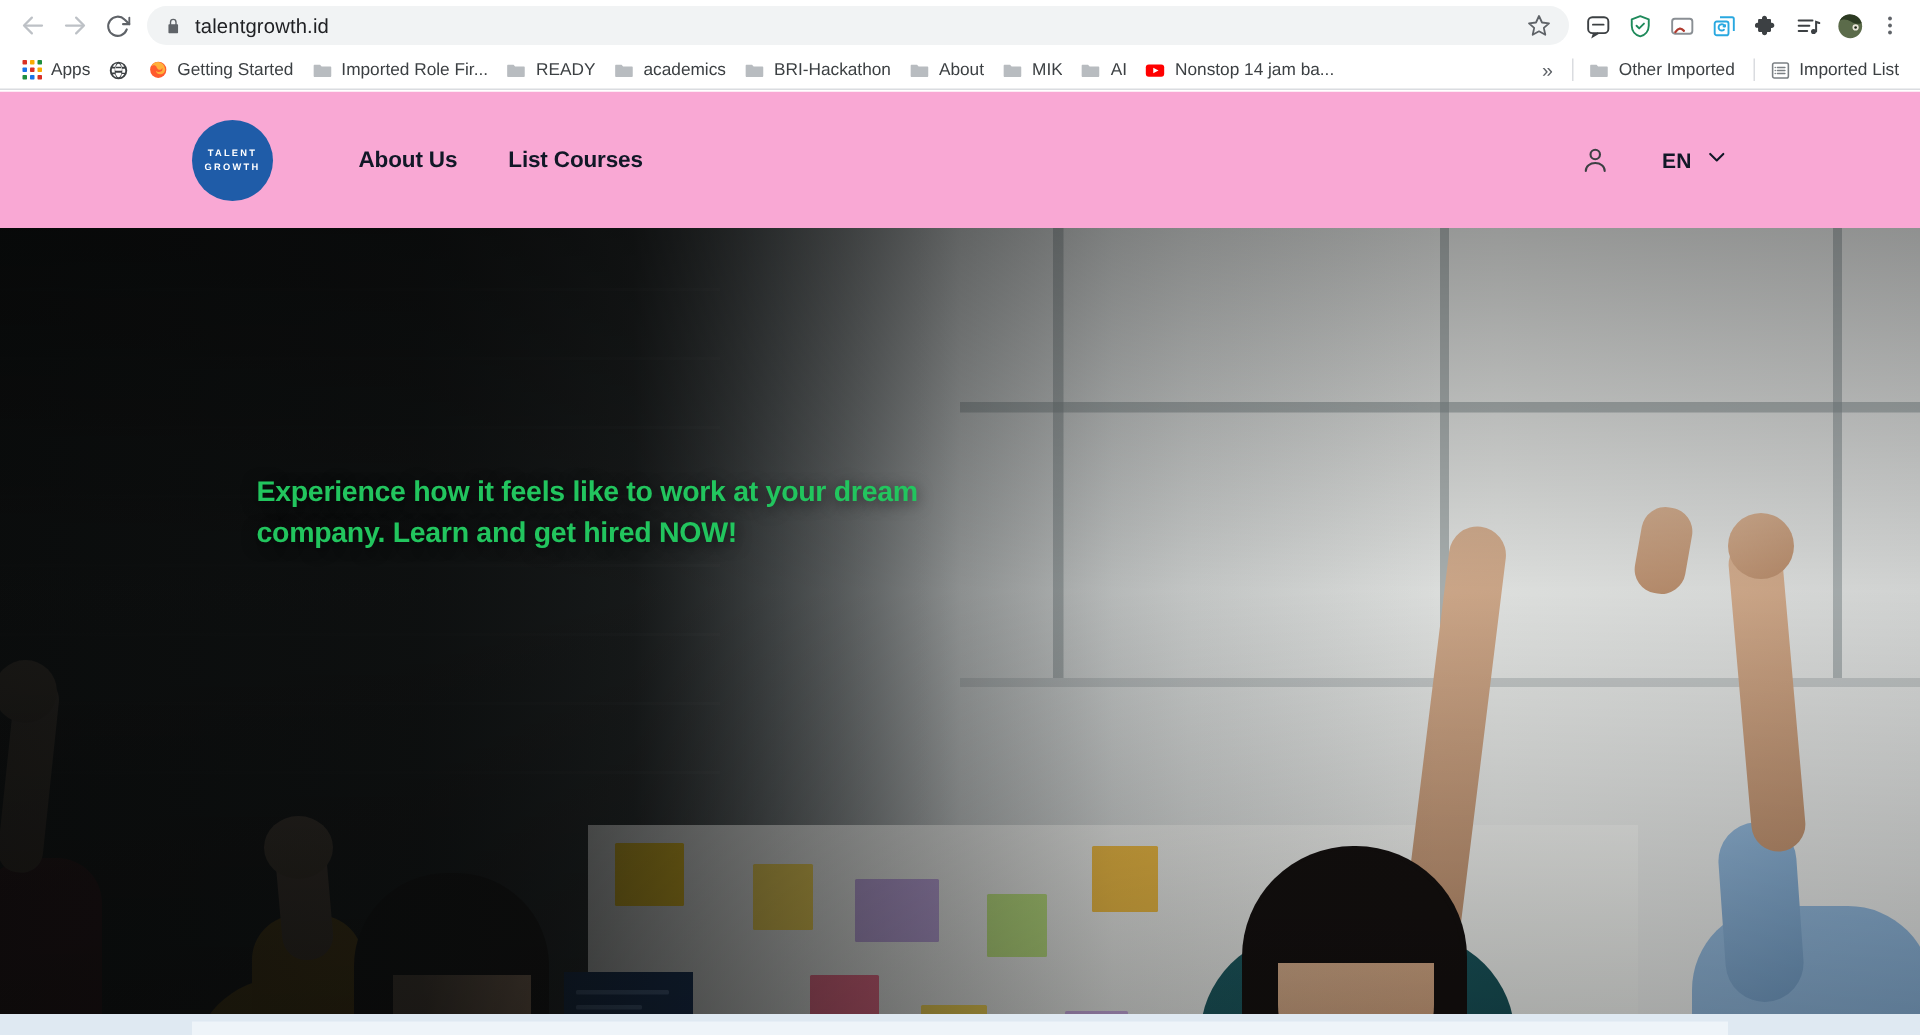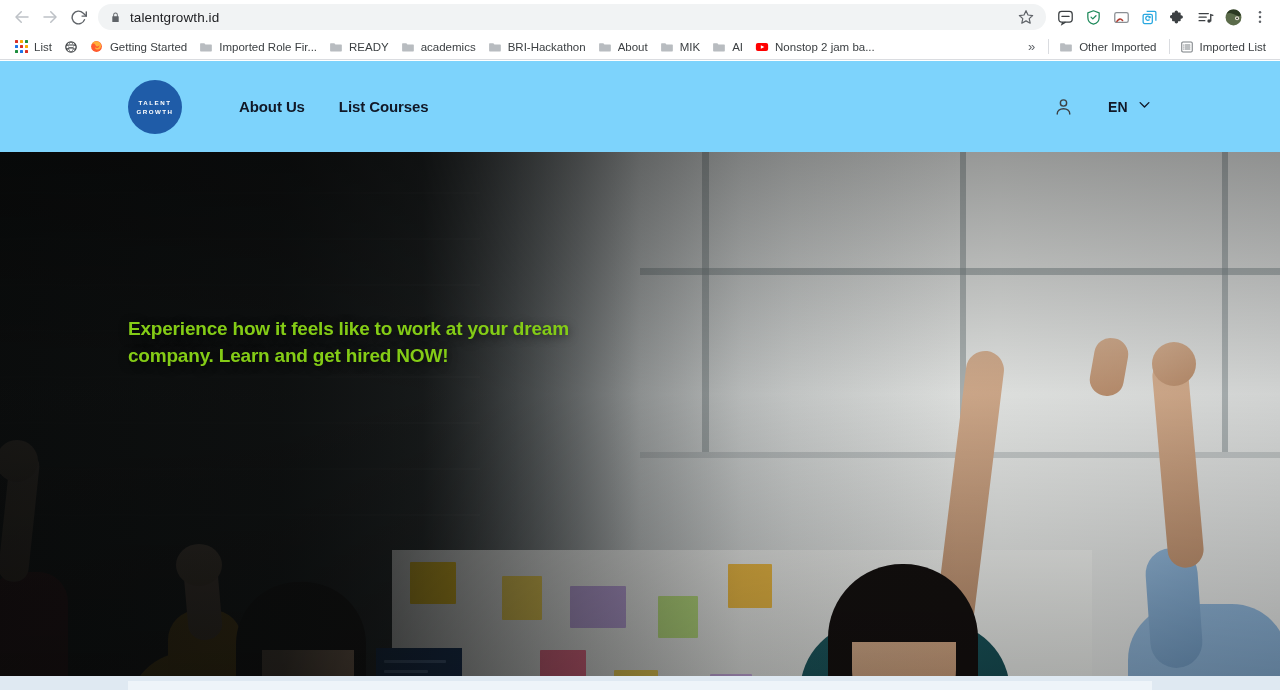--- a/index.html
+++ b/index.html
@@ -94,21 +94,21 @@
   
   .viewport {
     position: absolute; top: 61px; left: 0;
     width: 1280px; height: 629px;
     overflow: hidden; background: #fff;
   }
 
   
   .site-header {
     height: 91px; width: 100%;
-    background: #7dd3fc;
+    background: #f9a8d4;
     display: flex; align-items: center;
     padding: 0 128px 0 128px;
   }
   .logo {
     width: 54px; height: 54px; border-radius: 50%;
     background: #1f5ca8;
     display: flex; flex-direction: column;
     align-items: center; justify-content: center;
     color: #fff; flex: 0 0 auto;
   }
@@ -190,23 +190,24 @@
     position: absolute; left: 128px; top: 126px;
     width: 640px; z-index: 5;
   }
   .hero-title {
     font-size: 58px; font-weight: 700; color: #ffffff;
     letter-spacing: -1.2px; line-height: 1.05;
     text-shadow: 0 2px 14px rgba(0,0,0,.55);
   }
   .hero-sub {
     margin-top: 38px;
-    font-size: 19px; font-weight: 700; color: #84cc16;
+    font-size: 19px; font-weight: 700; color: #22c55e;
     line-height: 1.42; max-width: 520px; letter-spacing: -.2px;
     text-shadow: 0 2px 10px rgba(0,0,0,.6);
+    margin-left: 43px;
   }
   .cta {
     margin-top: 34px;
     display: inline-block;
     background: #8b35f5;
     color: #ffffff;
     font-size: 17px; font-weight: 700; letter-spacing: -.1px;
     padding: 16px 29px;
     border: none; border-radius: 9px;
     cursor: pointer;
@@ -338,21 +339,21 @@
             <i></i>
             <i></i>
             <i></i>
             <i></i>
             <i></i>
             <i></i>
             <i></i>
             <i></i>
           </span>
       </span>
-      <span class="bm-label">List</span>
+      <span class="bm-label">Apps</span>
     </div>
 
     <div class="bm">
       <span class="bm-ico">
         <svg width="14" height="14" viewBox="0 0 24 24" fill="#3c4043">
             <path d="M12 2a10 10 0 1 0 0 20 10 10 0 0 0 0-20zm0 2.2c1.5 0 2.9 2.2 3.4 5.3H8.6C9.1 6.4 10.5 4.2 12 4.2zM4.3 12c0-.8.1-1.6.3-2.3h3.2a21 21 0 0 0 0 4.6H4.6A8 8 0 0 1 4.3 12zm1 4.3h2.9c.4 1.7 1 3.1 1.7 4a7.9 7.9 0 0 1-4.6-4zM8.2 7.7H5.3a7.9 7.9 0 0 1 4.6-4c-.7.9-1.3 2.3-1.7 4zM12 19.8c-1.5 0-2.9-2.2-3.4-5.3h6.8c-.5 3.1-1.9 5.3-3.4 5.3zm3.7-7.5H8.3a18 18 0 0 1 0-4.6h7.4a18 18 0 0 1 0 4.6zm-1.6 7.8c.7-.9 1.3-2.3 1.7-4h2.9a7.9 7.9 0 0 1-4.6 4zm2.1-5.6a21 21 0 0 0 0-4.6h3.2a8 8 0 0 1 0 4.6h-3.2zm-.4-6.8c-.4-1.7-1-3.1-1.7-4a7.9 7.9 0 0 1 4.6 4h-2.9z"></path>
           </svg>
       </span>
     </div>
 
@@ -429,21 +430,21 @@
       <span class="bm-label">AI</span>
     </div>
 
     <div class="bm">
       <span class="bm-ico">
         <svg width="14" height="14" viewBox="0 0 24 24">
             <rect x="1.5" y="5" width="21" height="14" rx="3.4" fill="#ff0000"></rect>
             <polygon points="10,8.8 16,12 10,15.2" fill="#ffffff"></polygon>
           </svg>
       </span>
-      <span class="bm-label">Nonstop 2 jam ba...</span>
+      <span class="bm-label">Nonstop 14 jam ba...</span>
     </div>
 
     <span class="bm-overflow">»</span>
     <span class="bm-sep"></span>
 
     <div class="bm">
       <span class="bm-ico">
         <svg width="14" height="14" viewBox="0 0 24 24" fill="#b8bcc0">
             <path d="M3 5.5h6.2l1.8 2h9.9c.6 0 1.1.5 1.1 1.1v9.8c0 .6-.5 1.1-1.1 1.1H3c-.6 0-1.1-.5-1.1-1.1V6.6c0-.6.5-1.1 1.1-1.1z"></path>
           </svg>

